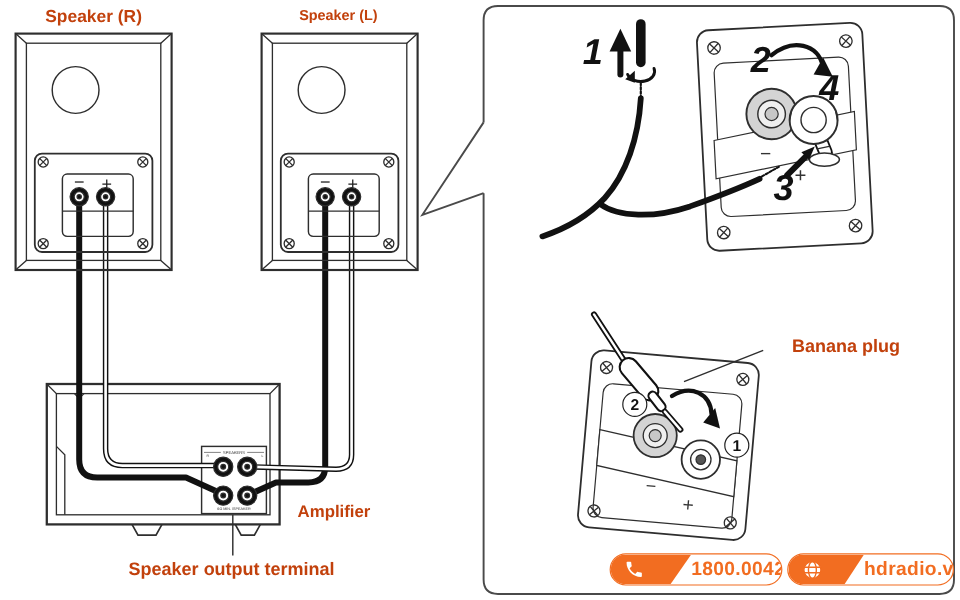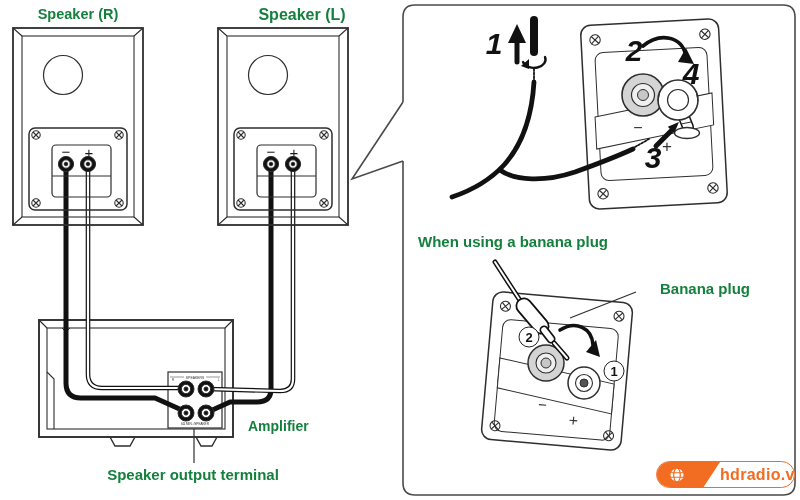--- a/index.html
+++ b/index.html
@@ -1,21 +1,21 @@
 <!DOCTYPE html>
 <html><head>
 <meta charset="utf-8">
 <style>
   html,body{margin:0;padding:0;background:#fff;}
   #stage{
     position:relative;width:800px;height:500px;background:#fff;overflow:hidden;
     font-family:"Liberation Sans","DejaVu Sans",sans-serif;color:#1a1a1a;
   }
   #art{position:absolute;left:0;top:0;}
-  .lbl{position:absolute;font-weight:bold;white-space:nowrap;color:#15803d;}
+  .lbl{position:absolute;font-weight:bold;white-space:nowrap;color:#c2410c;}
   .lbl.center{transform:translateX(-50%);}
   .stepnum{
     position:absolute;transform:translate(-50%,-50%);
     font-style:italic;font-weight:bold;font-size:30px;color:#111;line-height:1;
   }
   .circnum{
     position:absolute;transform:translate(-50%,-50%);
     width:19px;height:19px;border:1.7px solid #222;border-radius:50%;
     background:#fff;display:flex;align-items:center;justify-content:center;
     font-weight:bold;font-size:13px;color:#111;line-height:1;
@@ -245,34 +245,41 @@
     <path d="M560,330 C576,320 592,328 593,345" stroke="#111" stroke-width="3.6"></path>
     <path d="M596,340 L586,352 L600,357 Z" fill="#111" stroke="none"></path>
   </g>
   <text x="542" y="410" font-size="15" text-anchor="middle" fill="#333" transform="rotate(5 542 410)">−</text>
   <text x="573" y="426" font-size="16" text-anchor="middle" fill="#333" transform="rotate(5 573 426)">+</text>
 
   <path d="M636,292 L570,318" stroke="#2e2e2e" stroke-width="1.2"></path>
 </svg>
 
 <div class="lbl center" style="left:78px;top:6px;font-size:14.5px;">Speaker (R)</div>
-<div class="lbl center" style="left:282px;top:6px;font-size:16px;margin-left:20px;">Speaker (L)</div>
+<div class="lbl center" style="left:282px;top:6px;font-size:12px;">Speaker (L)</div>
 <div class="lbl" style="left:248px;top:418px;font-size:14px;">Amplifier</div>
 <div class="lbl center" style="left:193px;top:466px;font-size:15px;">Speaker output terminal</div>
-<div class="lbl" style="left:418px;top:233px;font-size:15px;">When using a banana plug</div>
 <div class="lbl" style="left:640px;top:280px;font-size:15px;margin-left:20px;">Banana plug</div>
 
 <div class="stepnum" style="left:494px;top:44px;">1</div>
 <div class="stepnum" style="left:634px;top:51px;">2</div>
 <div class="stepnum" style="left:653px;top:158px;">3</div>
 <div class="stepnum" style="left:691px;top:74px;">4</div>
 
 <div class="circnum" style="left:529px;top:337px;">2</div>
 <div class="circnum" style="left:614px;top:371px;">1</div>
 
+<div class="badge" style="left:508px;top:461px;width:144px;">
+  <div class="iconwrap" style="width:56px;">
+    <svg width="17" height="17" viewBox="0 0 24 24" fill="#ffffff">
+      <path d="M6.62 10.79c1.44 2.83 3.76 5.14 6.59 6.59l2.2-2.2c.27-.27.67-.36 1.02-.24 1.12.37 2.33.57 3.57.57.55 0 1 .45 1 1V20c0 .55-.45 1-1 1-9.39 0-17-7.61-17-17 0-.55.45-1 1-1h3.5c.55 0 1 .45 1 1 0 1.25.2 2.45.57 3.57.11.35.03.74-.25 1.02l-2.2 2.2z"></path>
+    </svg>
+  </div>
+  <div class="btxt">1800.0042</div>
+</div>
 
 <div class="badge" style="left:656px;top:461px;width:139px;">
   <div class="iconwrap" style="width:52px;">
     <svg width="18" height="18" viewBox="0 0 24 24">
       <circle cx="12" cy="12" r="9.5" fill="#ffffff"></circle>
       <g fill="none" stroke="#F26D21" stroke-width="1.6">
         <circle cx="12" cy="12" r="9.5"></circle>
         <ellipse cx="12" cy="12" rx="4.4" ry="9.5"></ellipse>
         <path d="M3 9h18 M3 15h18"></path>
       </g>

